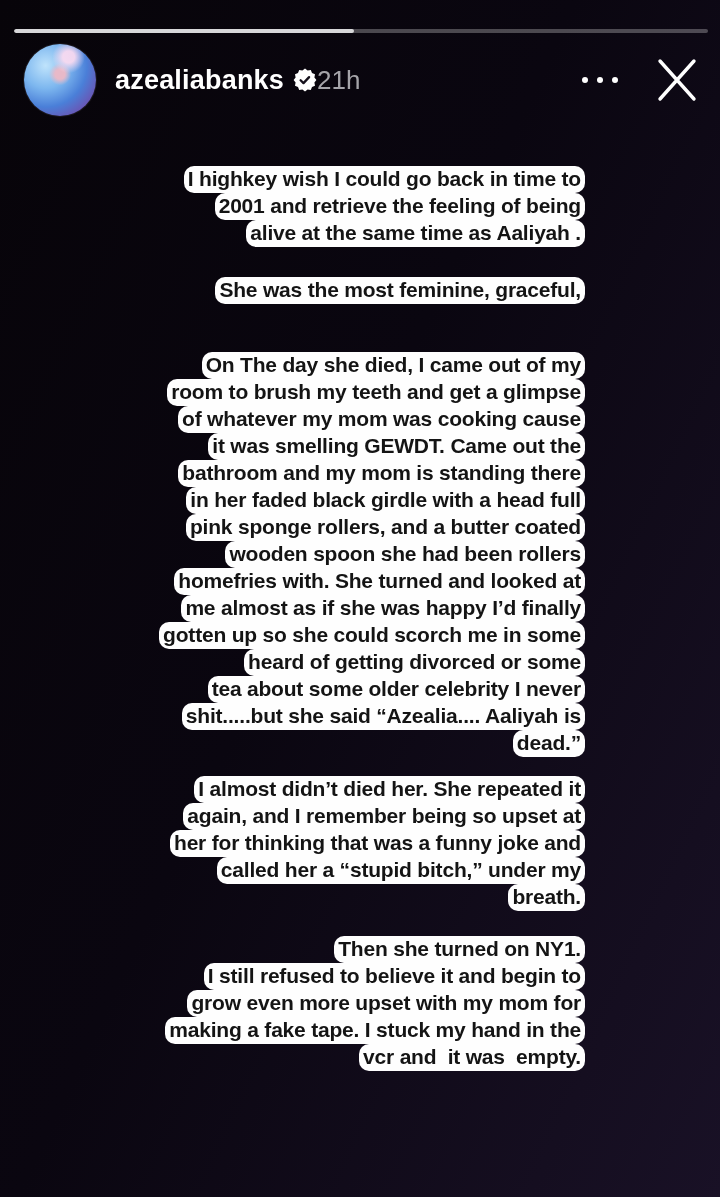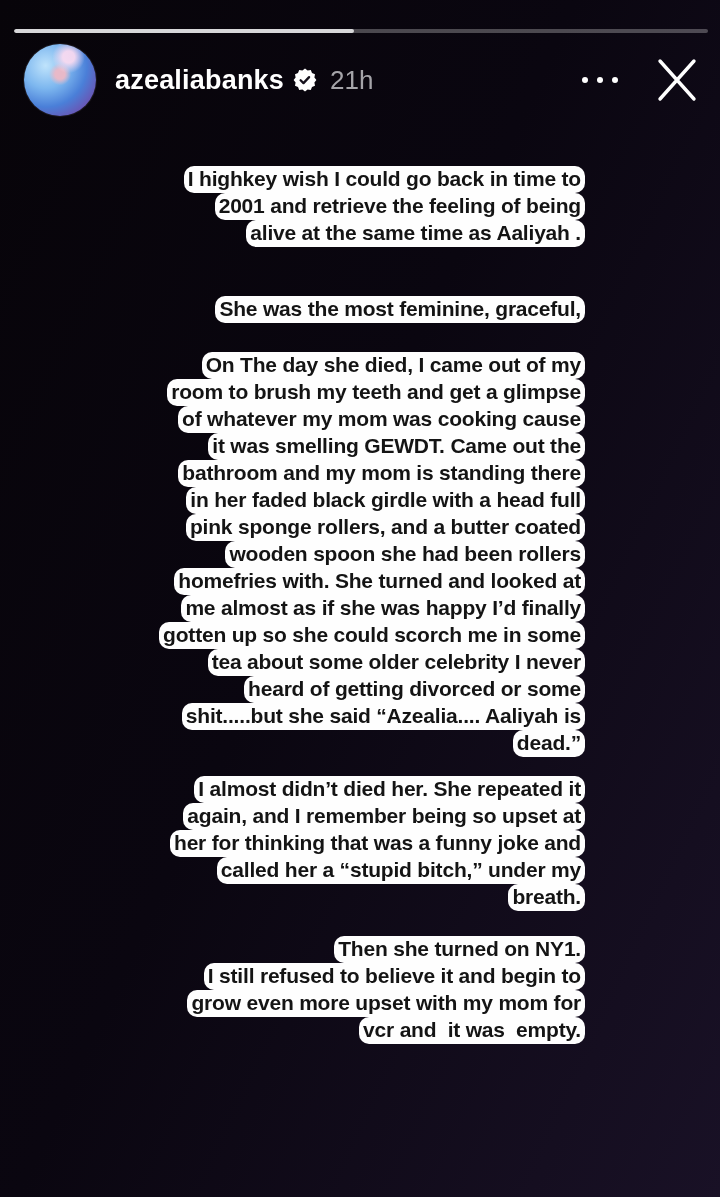--- a/index.html
+++ b/index.html
@@ -30,36 +30,36 @@
     background:
       radial-gradient(circle at 62% 18%, rgba(255,220,240,.9) 0 8%, rgba(255,220,240,0) 22%),
       radial-gradient(circle at 50% 42%, #e8b9c8 0 9%, rgba(232,185,200,0) 20%),
       radial-gradient(circle at 30% 30%, #bfe3fb 0%, #7db7ef 32%, #4a7fd8 58%, #6a55b4 80%, #33306f 100%);
     box-shadow:0 0 0 1px rgba(255,255,255,0.08);
   }
   .username{
     margin-left:19px;color:#fff;font-size:27px;font-weight:700;letter-spacing:.2px;cursor:pointer;
   }
   .badge{margin-left:9px;display:flex;align-items:center;}
-  .timestamp{margin-left:13px;color:#a5a4a9;font-size:26px;font-weight:400;}
+  .timestamp{color:#a5a4a9;font-size:26px;font-weight:400;}
   .header-spacer{flex:1;}
   .more-btn{display:flex;gap:9px;align-items:center;margin-right:34px;cursor:pointer;padding:10px 2px;}
   .more-btn i{width:6px;height:6px;border-radius:50%;background:#fff;display:block;}
   .close-btn{cursor:pointer;display:flex;align-items:center;margin-right:2px;}
 
   
   .story-block{position:absolute;right:135px;max-width:470px;}
   .story-block .line{
     display:block;width:fit-content;margin-left:auto;
     background:#fefefe;color:#141414;
     font-size:21px;line-height:22px;font-weight:700;letter-spacing:-0.2px;
     padding:2px 4px 3px;border-radius:10px;
     white-space:pre-wrap;text-align:right;
   }
-  .b1{top:166px;} .b2{top:277px;margin-top:19px;} .b3{top:352px;} .b4{top:776px;} .b5{top:936px;}
+  .b1{top:166px;} .b2{top:277px;} .b3{top:352px;} .b4{top:776px;} .b5{top:936px;}
 </style>
 </head>
 <body>
 
 <div class="stage">
 
   <div class="progress-track">
     <div class="progress-fill" style="width: 49%;"></div>
   </div>
 
@@ -99,32 +99,33 @@
       <span class="line">room to brush my teeth and get a glimpse</span>
       <span class="line">of whatever my mom was cooking cause</span>
       <span class="line">it was smelling GEWDT. Came out the</span>
       <span class="line">bathroom and my mom is standing there</span>
       <span class="line">in her faded black girdle with a head full</span>
       <span class="line">pink sponge rollers, and a butter coated</span>
       <span class="line">wooden spoon she had been rollers</span>
       <span class="line">homefries with. She turned and looked at</span>
       <span class="line">me almost as if she was happy I’d finally</span>
       <span class="line">gotten up so she could scorch me in some</span>
+      <span class="line">heard of getting divorced or some</span>
       <span class="line">tea about some older celebrity I never</span>
-      <span class="line">heard of getting divorced or some</span>
       <span class="line">shit.....but she said “Azealia.... Aaliyah is</span>
       <span class="line">dead.”</span>
     </div>
   <div class="story-block b4">
       <span class="line">I almost didn’t died her. She repeated it</span>
       <span class="line">again, and I remember being so upset at</span>
       <span class="line">her for thinking that was a funny joke and</span>
       <span class="line">called her a “stupid bitch,” under my</span>
       <span class="line">breath.</span>
     </div>
   <div class="story-block b5">
       <span class="line">Then she turned on NY1.</span>
       <span class="line">I still refused to believe it and begin to</span>
       <span class="line">grow even more upset with my mom for</span>
+      <span class="line">making a fake tape. I stuck my hand in the</span>
       <span class="line">vcr and  it was  empty.</span>
     </div>
 
 </div>
 
 </body></html>

